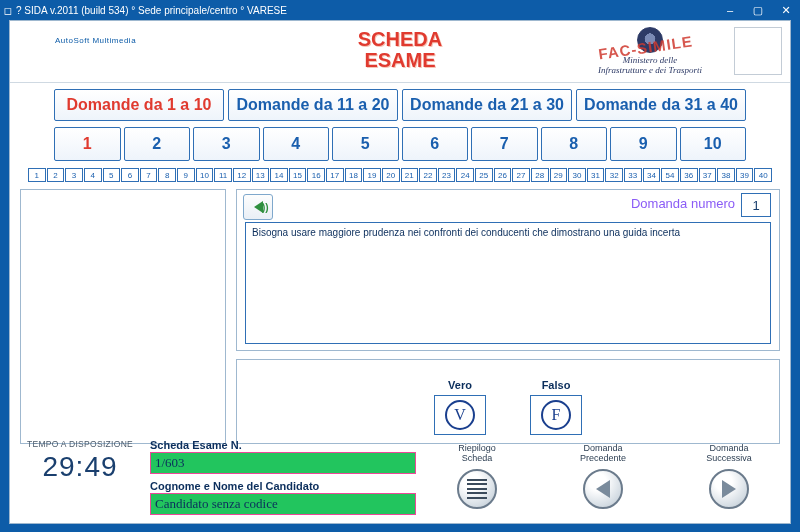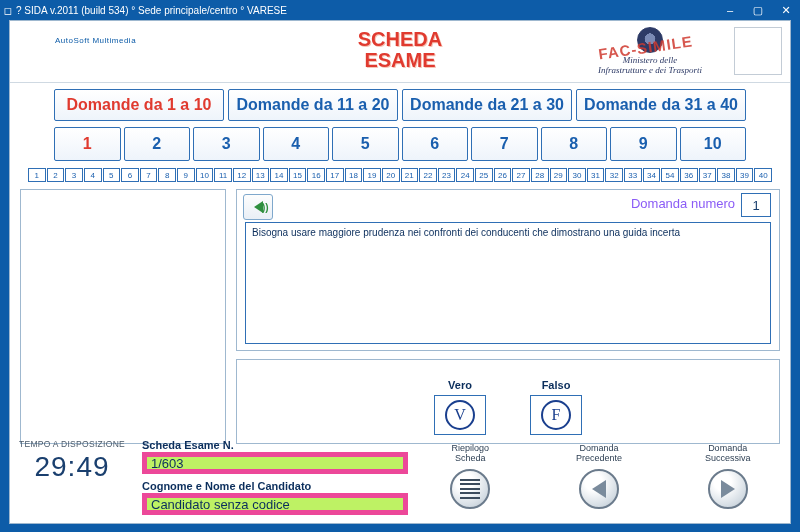--- a/index.html
+++ b/index.html
@@ -215,40 +215,40 @@
   .vf .circle {
     width: 30px; height: 30px; border-radius: 50%;
     border: 2px solid #1a3f8e;
     display: flex; align-items: center; justify-content: center;
     font-size: 16px; color: #1a3f8e; font-family: "Liberation Serif", serif;
   }
   
   .footer {
     position: absolute; left: 0; right: 0; bottom: 0;
     height: 88px;
-    padding: 4px 10px 0 2px;
+    padding: 4px 10px 0 10px;
     display: flex; gap: 10px;
   }
   .timer-box { width: 120px; text-align: center; }
   .timer-box .cap {
     font-size: 8.5px; color: #4a5a6a; letter-spacing: .3px; margin-bottom: 2px;
   }
   .timer-box .val {
     font-size: 28px; color: #1a3f6e; font-family: "Liberation Sans", sans-serif;
     letter-spacing: 1px;
   }
   .fields { width: 266px; }
   .fields .lbl { font-size: 11px; font-weight: bold; color: #0b2e5c; }
   .fields .inp {
     width: 100%; height: 22px;
-    border: 5px solid #ec4899; background: #bef264;
+    border: 1px solid #ec4899; background: #22c55e;
     font-size: 13px; color: #0b2e5c;
     padding: 1px 4px;
     margin: 1px 0 6px 0;
-    display: flex; align-items: center;
+    display: flex; align-items: center; font-family: Liberation Serif, serif;
   }
   .actions {
     flex: 1; display: flex; justify-content: space-around; align-items: flex-start;
     padding-top: 4px;
     gap: 24px;
   }
   .act { text-align: center; width: 92px; }
   .act .cap {
     font-size: 9px; color: #2c3e52; line-height: 1.15; margin-bottom: 5px;
   }

